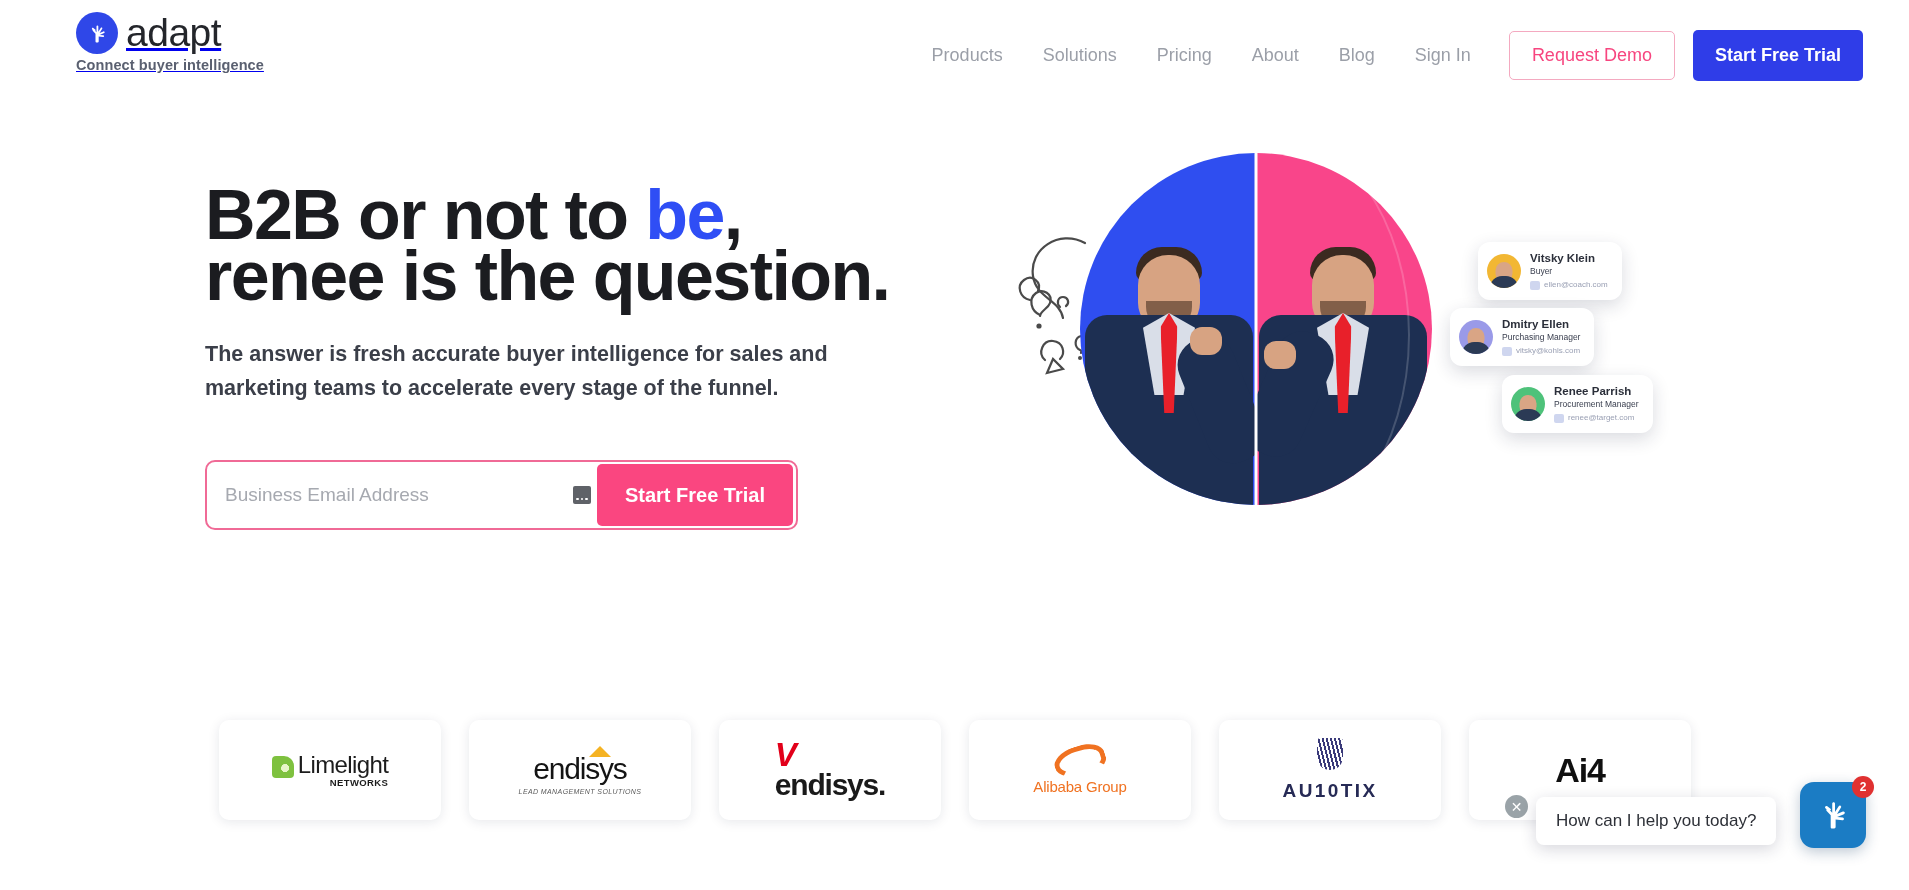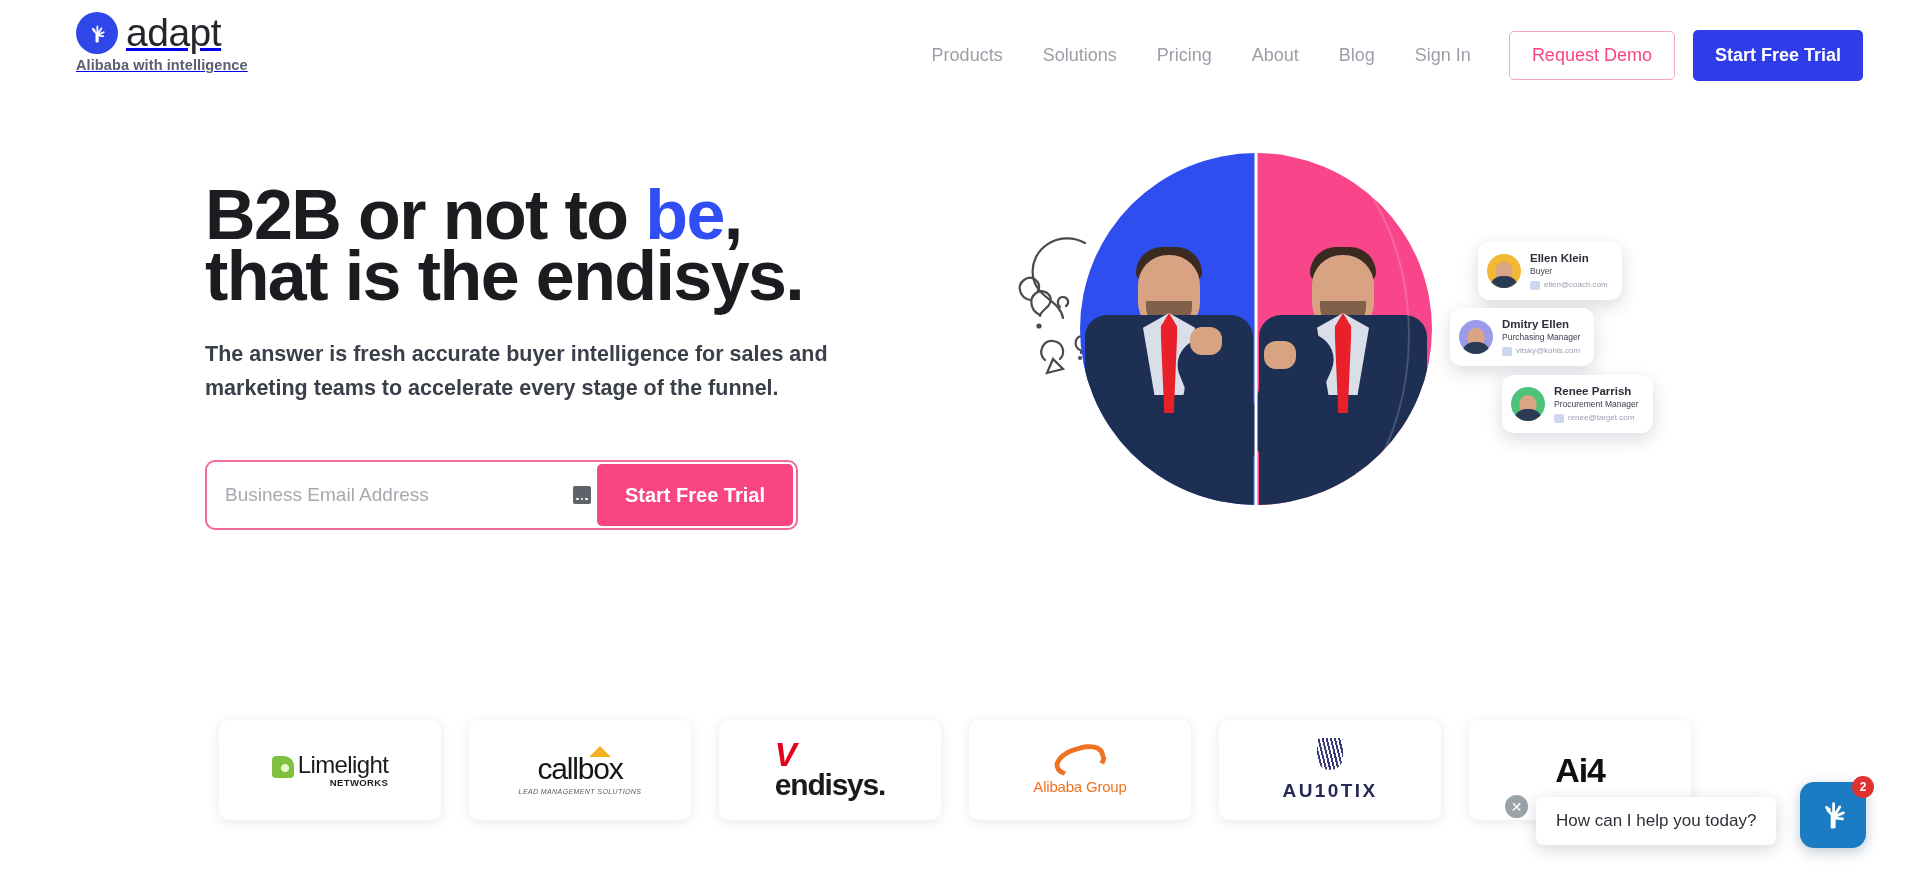--- a/index.html
+++ b/index.html
@@ -304,41 +304,41 @@
         <span class="brand-mark">
           <svg width="26" height="26" viewBox="0 0 26 26" aria-hidden="true">
             <g fill="#ffffff">
               <path d="M12.4 22.5c-.5 0-.9-.4-.9-.9v-7.8l-2.6-2.8c-.4-.4-.3-1 .1-1.3.4-.3 1-.3 1.3.1l2.2 2.4V6.3c0-.5.4-.9.9-.9s.9.4.9.9v5.4l2.4-3.8c.3-.4.8-.6 1.2-.3.4.3.6.8.3 1.2l-2.6 4.2 3.8-1.6c.5-.2 1 0 1.2.5.2.5 0 1-.5 1.2l-4.4 1.8 3.6.4c.5.1.8.5.8 1s-.5.8-1 .8l-4.4-.5v4.9c0 .5-.4.9-.9.9z"></path>
               <path d="M8.2 9.5c-.4-.3-.5-.9-.2-1.3.3-.4.9-.5 1.3-.2l2.5 1.9-1.1 1.5L8.2 9.5z"></path>
             </g>
           </svg>
         </span>
         <span class="brand-word">adapt</span>
       </span>
-      <span class="brand-tag">Alibaba with intelligence</span>
+      <span class="brand-tag">Connect buyer intelligence</span>
     </a>
 
     <nav class="nav">
       <a class="nav-link" href="#">Products</a>
       <a class="nav-link" href="#">Solutions</a>
       <a class="nav-link" href="#">Pricing</a>
       <a class="nav-link" href="#">About</a>
       <a class="nav-link" href="#">Blog</a>
       <a class="nav-link" href="#">Sign In</a>
       <button class="btn-demo">Request Demo</button>
       <button class="btn-trial-nav">Start Free Trial</button>
     </nav>
   </header>
 
   <section class="hero">
 
     <div class="hero-copy">
       <h1 class="hero-title">
         <span>B2B or not to </span><span class="accent">be</span><span>,</span><br>
-        <span>that is the endisys.</span>
+        <span>renee is the question.</span>
       </h1>
       <p class="hero-sub">The answer is fresh accurate buyer intelligence for sales and marketing teams to accelerate every stage of the funnel.</p>
     </div>
 
     <form class="signup">
       <input type="email" placeholder="Business Email Address" style="">
       <span class="dots-icon">
         <i></i>
           <i></i>
           <i></i>
@@ -400,21 +400,21 @@
       </div>
 
       <div class="card-stack">
 
         <div class="contact-card" style="left:48px; top:42px;">
           <span class="avatar" style="background:#f2b733">
             <span class="face"></span>
               <span class="body"></span>
           </span>
           <span>
-            <span class="c-name" style="display:block">Ellen Klein</span>
+            <span class="c-name" style="display:block">Vitsky Klein</span>
             <span class="c-role" style="display:block">Buyer</span>
             <span class="c-mail">
               <span class="mail-chip"></span>
               <span>ellen@coach.com</span>
             </span>
           </span>
         </div>
 
         <div class="contact-card" style="left:20px; top:108px;">
           <span class="avatar" style="background:#9a9ae8">
@@ -458,21 +458,21 @@
         <span class="ll-txt">
           <span class="ll-main">Limelight</span>
           <span class="ll-sub">NETWORKS</span>
         </span>
       </div>
     </div>
 
     <div class="logo-card">
       <div class="lg">
         <span class="cb-arrow"></span>
-        <span class="cb-main">callbox</span>
+        <span class="cb-main">endisys</span>
         <span class="cb-sub">LEAD MANAGEMENT SOLUTIONS</span>
       </div>
     </div>
 
     <div class="logo-card">
       <div class="lg vd">
         <span class="vd-v">V</span>
         <span class="vd-rest">endisys.</span>
       </div>
     </div>

